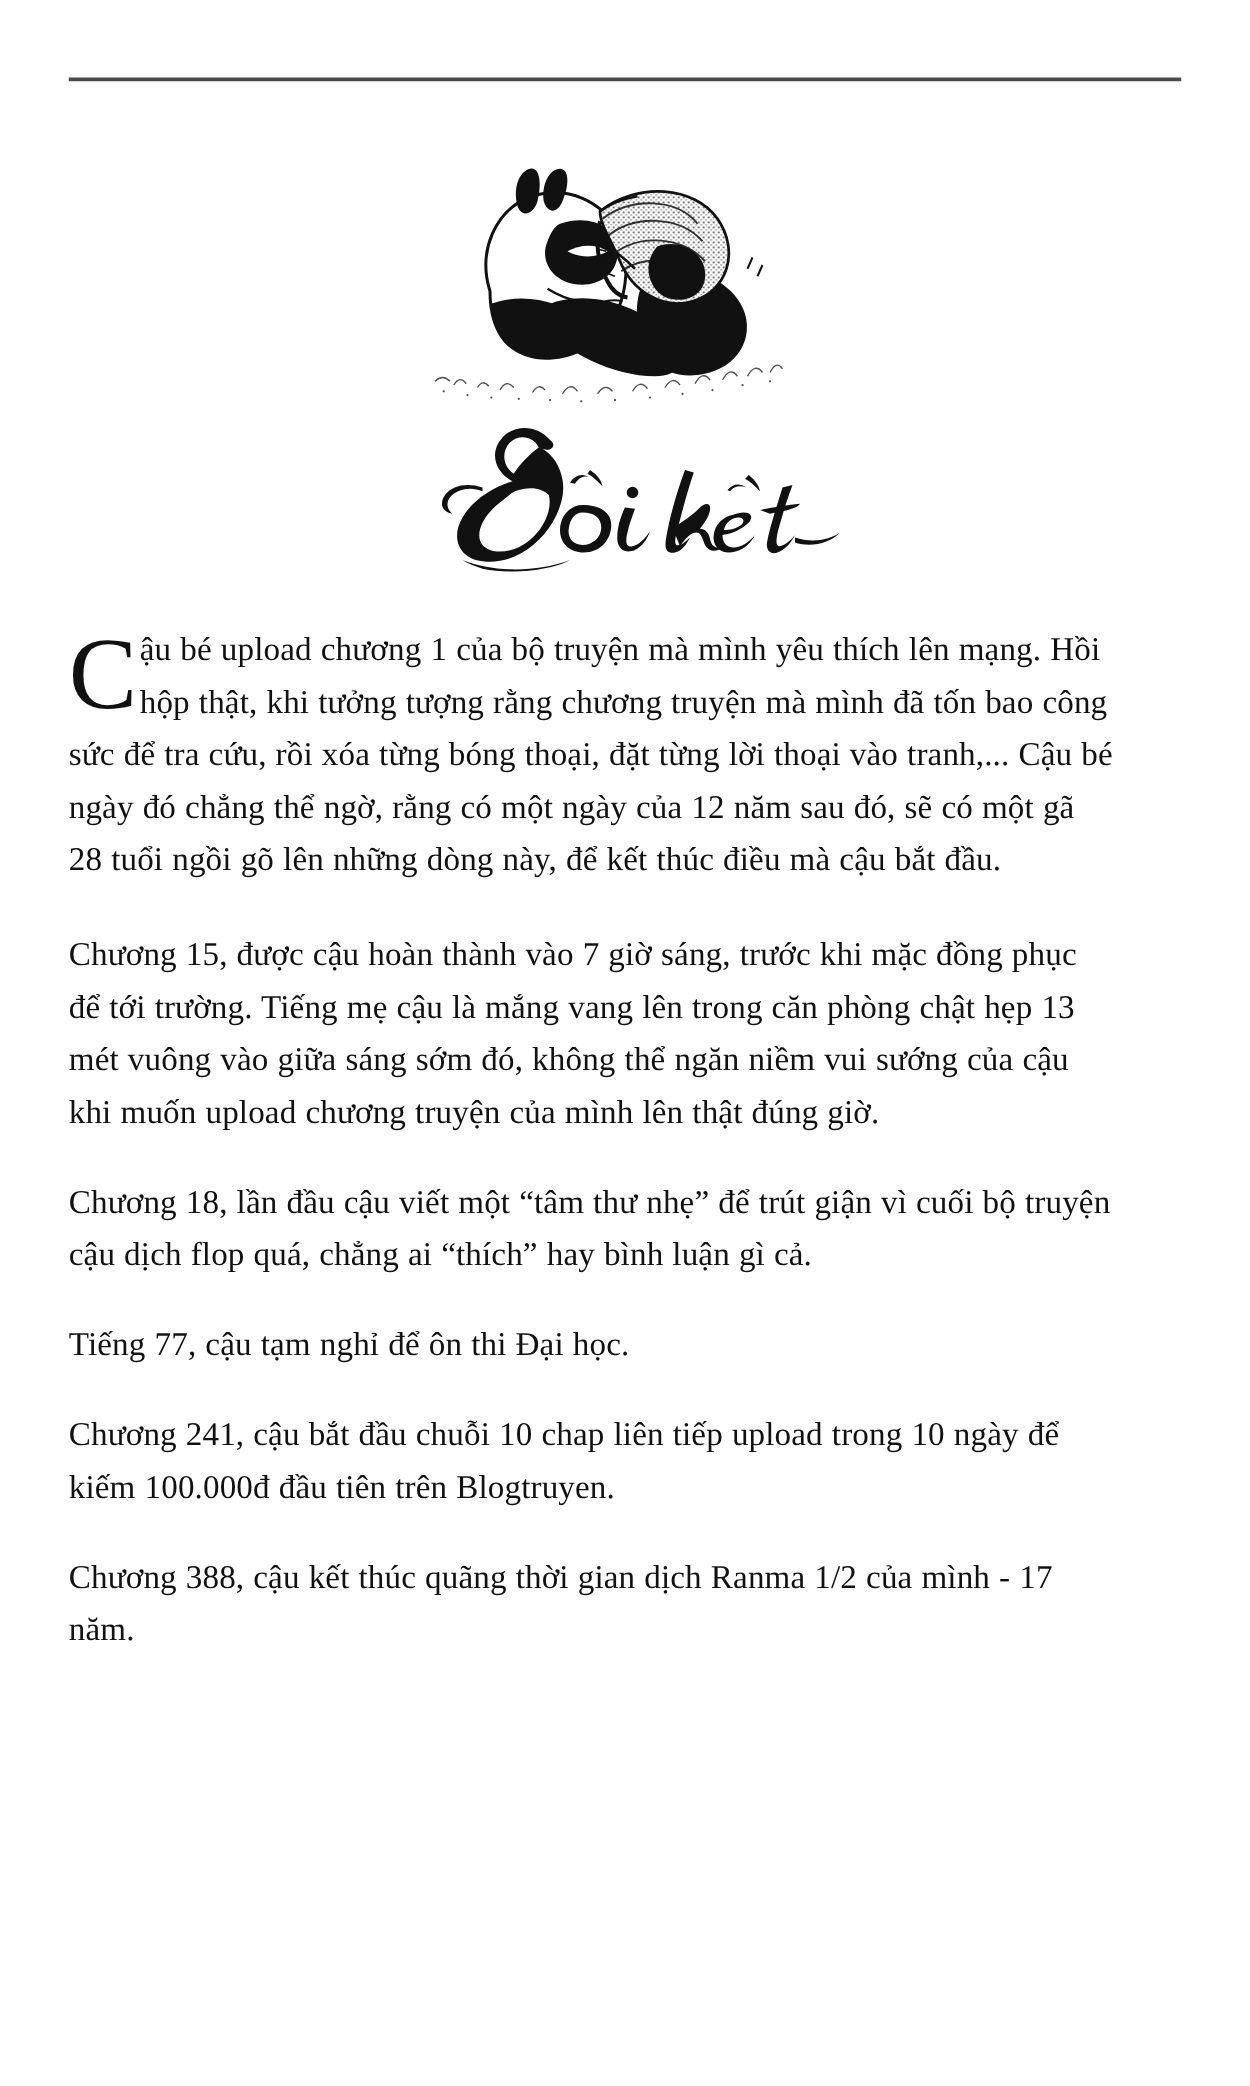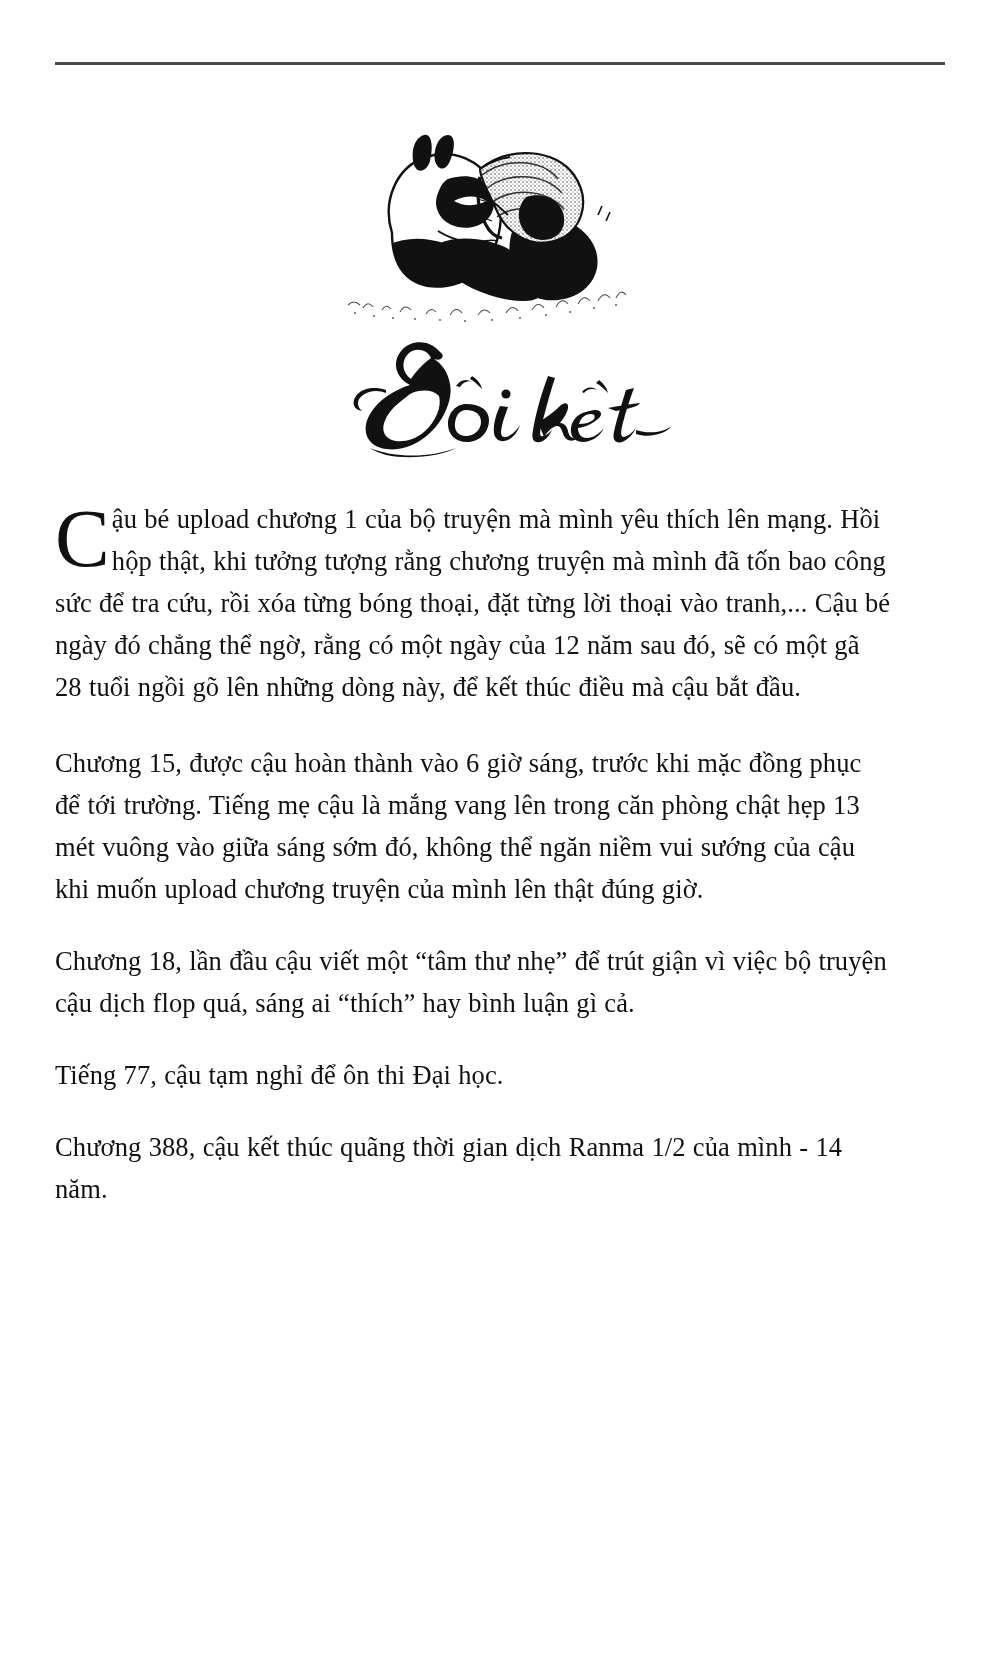--- a/index.html
+++ b/index.html
@@ -249,26 +249,27 @@
 
         <path d="M346 100 C358 104 372 103 382 96 C374 105 358 108 346 104 Z"></path>
       </g>
     </svg>
   </div>
 
   <div class="content">
 
     <p class="para lead"><span class="dropcap">C</span><span>ậu bé upload chương 1 của bộ truyện mà mình yêu thích lên mạng. Hồi hộp thật, khi tưởng tượng rằng chương truyện mà mình đã tốn bao công sức để tra cứu, rồi xóa từng bóng thoại, đặt từng lời thoại vào tranh,... Cậu bé ngày đó chẳng thể ngờ, rằng có một ngày của 12 năm sau đó, sẽ có một gã 28 tuổi ngồi gõ lên những dòng này, để kết thúc điều mà cậu bắt đầu.</span></p>
 
-    <p class="para">Chương 15, được cậu hoàn thành vào 6 giờ sáng, trước khi mặc đồng phục để tới trường. Tiếng mẹ cậu là mắng vang lên trong căn phòng chật hẹp 13 mét vuông vào giữa sáng sớm đó, không thể ngăn niềm vui sướng của cậu khi muốn upload chương truyện của mình lên thật đúng giờ.</p>
-
-    <p class="para">Chương 18, lần đầu cậu viết một “tâm thư nhẹ” để trút giận vì việc bộ truyện cậu dịch flop quá, sáng ai “thích” hay bình luận gì cả.</p>
+    <p class="para">Chương 15, được cậu hoàn thành vào 7 giờ sáng, trước khi mặc đồng phục để tới trường. Tiếng mẹ cậu là mắng vang lên trong căn phòng chật hẹp 13 mét vuông vào giữa sáng sớm đó, không thể ngăn niềm vui sướng của cậu khi muốn upload chương truyện của mình lên thật đúng giờ.</p>
+
+    <p class="para">Chương 18, lần đầu cậu viết một “tâm thư nhẹ” để trút giận vì cuối bộ truyện cậu dịch flop quá, chẳng ai “thích” hay bình luận gì cả.</p>
 
     <p class="para">Tiếng 77, cậu tạm nghỉ để ôn thi Đại học.</p>
 
-
-
-
-    <p class="para">Chương 388, cậu kết thúc quãng thời gian dịch Ranma 1/2 của mình - 14 năm.</p>
+    <p class="para">Chương 241, cậu bắt đầu chuỗi 10 chap liên tiếp upload trong 10 ngày để kiếm 100.000đ đầu tiên trên Blogtruyen.</p>
+
+
+
+    <p class="para">Chương 388, cậu kết thúc quãng thời gian dịch Ranma 1/2 của mình - 17 năm.</p>
 
   </div>
 
 </div>
 
 </body></html>

